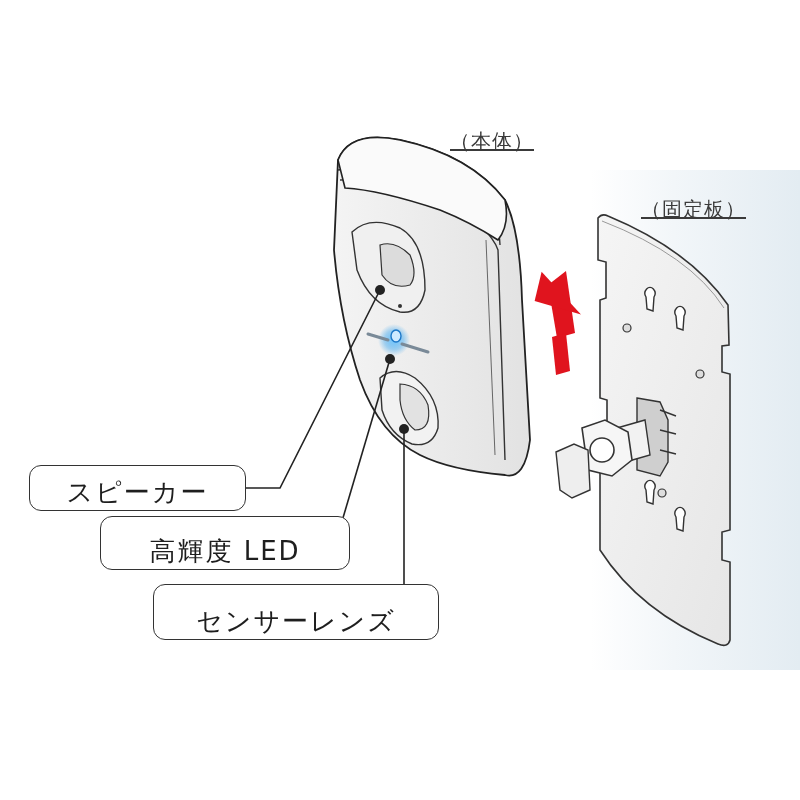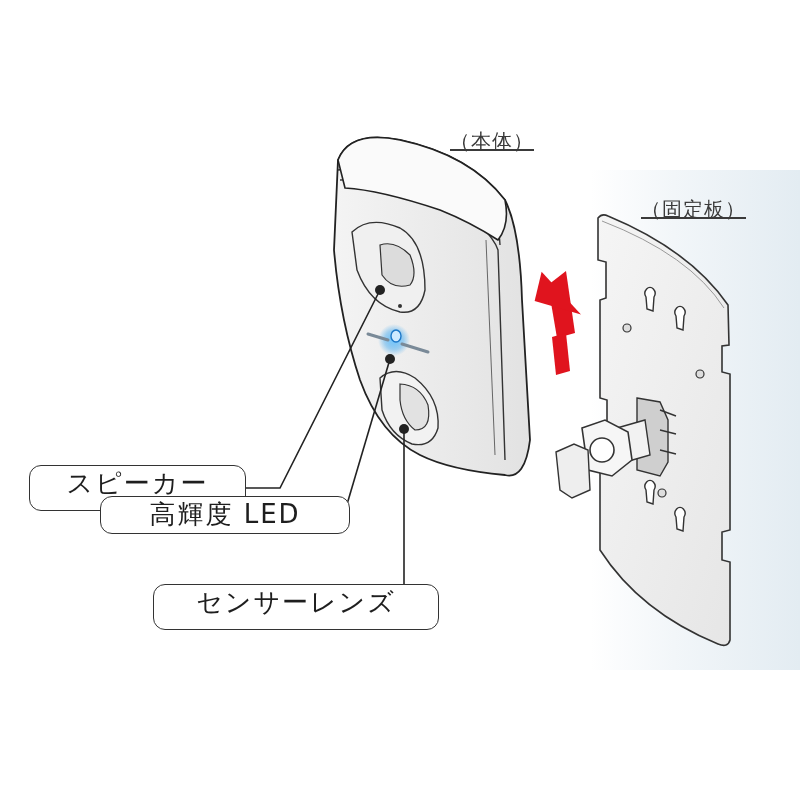--- a/index.html
+++ b/index.html
@@ -1,21 +1,21 @@
 <!DOCTYPE html>
 <html><head>
 <meta charset="utf-8">
 <style>
   html,body{margin:0;padding:0;background:#ffffff;}
   body{width:800px;height:800px;position:relative;overflow:hidden;font-family:"DejaVu Sans",sans-serif;}
   .wall{position:absolute;left:590px;top:170px;width:210px;height:500px;
         background:linear-gradient(90deg,rgba(255,255,255,0) 0%,#f2f6f9 40%,#e3ecf2 100%);}
   .caption{position:absolute;font-size:20px;color:#3a3a3a;letter-spacing:1px;text-decoration:underline;}
   .callout{position:absolute;border:1.6px solid #333;border-radius:12px;background:#fff;
-           font-size:26px;color:#1e1e1e;display:flex;align-items:flex-start;justify-content:center;
+           font-size:26px;color:#1e1e1e;display:flex;align-items:flex-end;justify-content:center;
            letter-spacing:2px;box-sizing:border-box;}
   svg.scene{position:absolute;left:0;top:0;}
 </style>
 </head>
 <body>
 
 <div class="wall"></div>
 
 <svg class="scene" width="800" height="800" viewBox="0 0 800 800">
   <defs>
@@ -97,18 +97,18 @@
     <circle cx="404" cy="429" r="5"></circle>
   </g>
 </svg>
 
 <div class="caption" style="left:450px;top:128px;">（本体）</div>
 <div class="caption" style="left:641px;top:196px;text-align:right;">（固定板）</div>
 
 <div class="callout" style="left:29px;top:465px;width:217px;height:46px;">
   <span>スピーカー</span>
 </div>
-<div class="callout" style="left:100px;top:496px;width:250px;height:38px;">
+<div class="callout" style="left:100px;top:516px;width:250px;height:54px;">
   <span>高輝度 LED</span>
 </div>
-<div class="callout" style="left:153px;top:584px;width:286px;height:46px;">
+<div class="callout" style="left:153px;top:584px;width:286px;height:56px;">
   <span>センサーレンズ</span>
 </div>
 
 </body></html>

